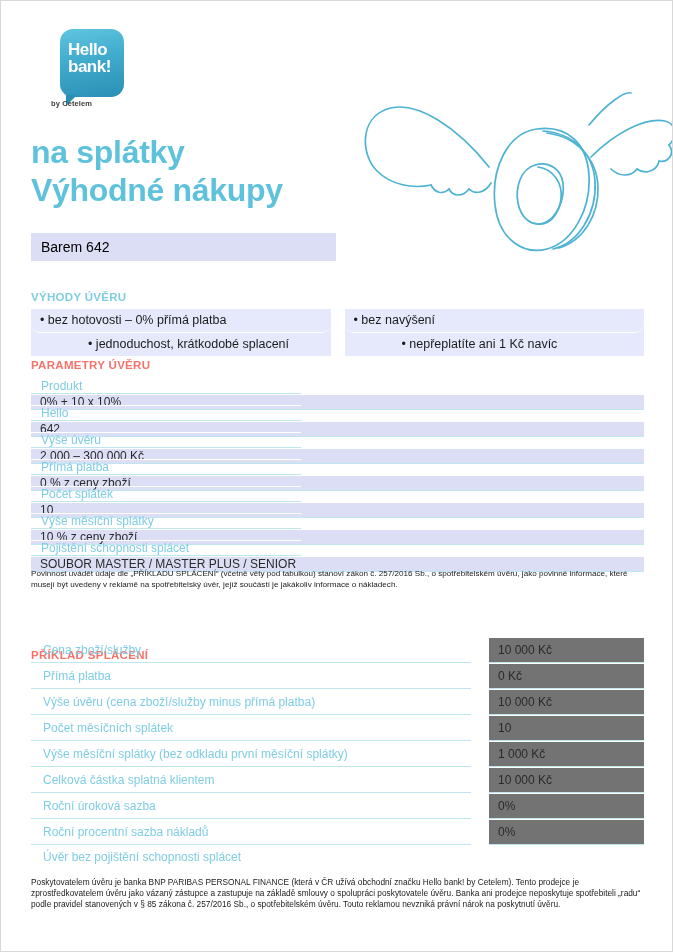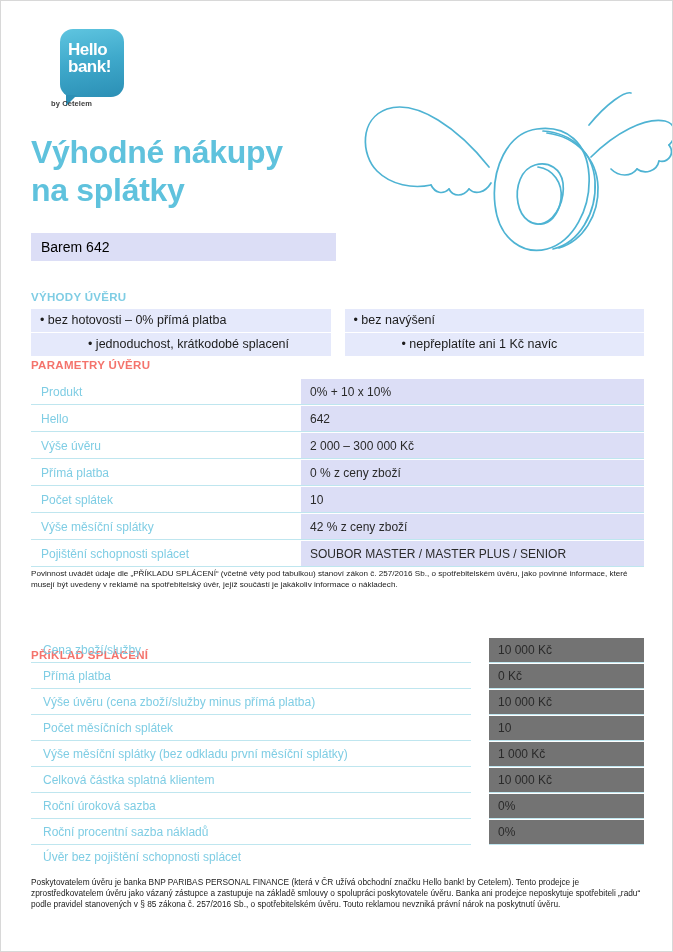--- a/index.html
+++ b/index.html
@@ -129,33 +129,35 @@
   .adv-col {
     flex: 1;
     background: #e5e9fb;
   }
   .adv-item {
     font-size: 12.5px;
     color: #1c1c1c;
     padding: 4px 8px 4px 9px;
     line-height: 15px;
     border-bottom: 1px solid #ffffff;
+    border-radius: 9px;
   }
   .adv-item:last-child { border-bottom: none; margin-left: 48px; }
 
   
   .ptable {
     position: absolute;
     left: 30px;
     width: 613px;
   }
   .prow {
     display: flex;
     height: 27px;
     align-items: stretch;
+    flex-direction: column;
   }
   .pkey {
     width: 270px;
     display: flex;
     align-items: center;
     padding-left: 10px;
     font-size: 12px;
     color: #7fcde4;
     border-bottom: 1.5px solid #bfe6ef;
     border-top: 1px solid #ffffff;
@@ -260,22 +262,22 @@
         <div>Hello</div>
         <div>
           <span>bank</span><span class="bang">!</span>
         </div>
       </div>
     </div>
     <div class="logo-by">by Cetelem</div>
   </div>
 
   <div class="headline">
+    <div>na splátky</div>
     <div>Výhodné nákupy</div>
-    <div>na splátky</div>
   </div>
 
   <div class="barem-bar">Barem 642</div>
 
   <div class="sec-head blue" style="top:290px;">VÝHODY ÚVĚRU</div>
   <div class="adv-wrap">
     <div class="adv-col">
       <div class="adv-item">• bez hotovosti – 0% přímá platba</div>
       <div class="adv-item">• jednoduchost, krátkodobé splacení</div>
     </div>
@@ -302,21 +304,21 @@
     <div class="prow">
       <div class="pkey">Přímá platba</div>
       <div class="pval">0 % z ceny zboží</div>
     </div>
     <div class="prow">
       <div class="pkey">Počet splátek</div>
       <div class="pval">10</div>
     </div>
     <div class="prow">
       <div class="pkey">Výše měsíční splátky</div>
-      <div class="pval">42 % z ceny zboží</div>
+      <div class="pval">10 % z ceny zboží</div>
     </div>
     <div class="prow">
       <div class="pkey">Pojištění schopnosti splácet</div>
       <div class="pval">SOUBOR MASTER / MASTER PLUS / SENIOR</div>
     </div>
   </div>
 
   <div class="fine" style="top:568px;">Povinnost uvádět údaje dle „PŘÍKLADU SPLÁCENÍ“ (včetně věty pod tabulkou) stanoví zákon č. 257/2016 Sb., o spotřebitelském úvěru, jako povinné informace, které musejí být uvedeny v reklamě na spotřebitelský úvěr, jejíž součástí je jakákoliv informace o nákladech.</div>
 
   <div class="sec-head red" style="top:648px;">PŘÍKLAD SPLÁCENÍ</div>

